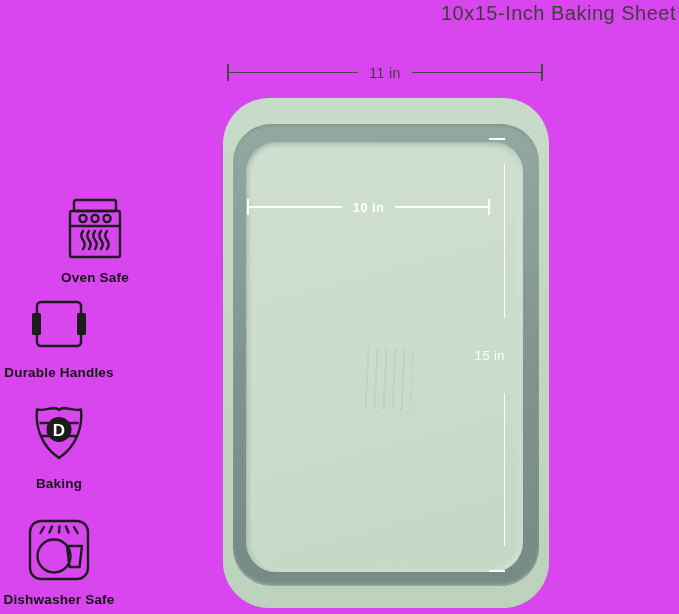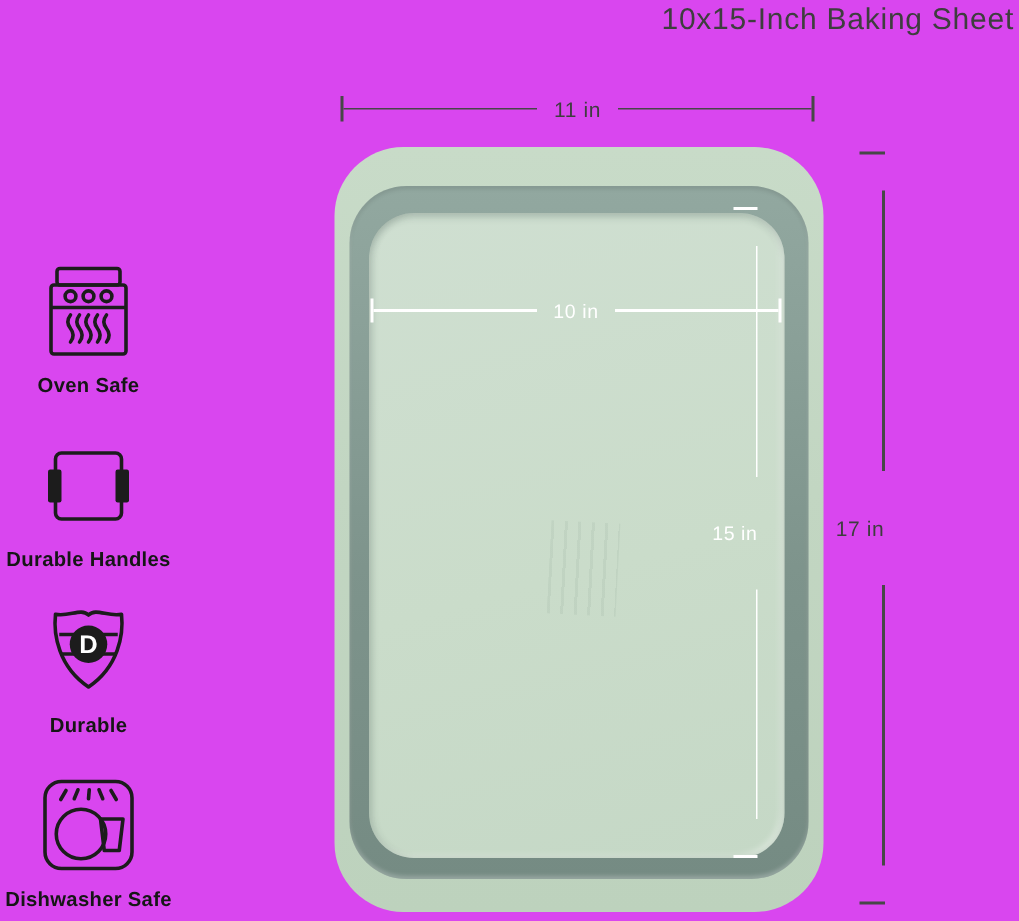--- a/index.html
+++ b/index.html
@@ -55,35 +55,35 @@
   .vdim .seg{flex:1;width:1.2px;}
   .vdim .lbl{padding:6px 0;white-space:nowrap;}
 
   .dark .tick,.dark .seg{background:#474747;}
   .dark .lbl{color:#3e3e3e;font-size:14px;letter-spacing:0.4px;}
   .light .tick,.light .seg{background:#ffffff;}
   .light .lbl{color:#ffffff;font-size:13px;letter-spacing:0.4px;}
 
   .dim-top{left:227px;top:64px;width:316px;height:17px;}
   .dim-right{left:572.5px;top:101px;width:17px;height:502px;}
-  .dim-inner-w{left:247px;top:199px;width:274px;height:16px;}
+  .dim-inner-w{left:247px;top:199px;width:243px;height:16px;font-weight:bold;}
   .dim-inner-h{left:489px;top:138px;width:16px;height:434px;}
 
   
   .feature{
     position:absolute;left:0;width:118px;
     display:flex;flex-direction:column;align-items:center;
   }
   .feature .icon{display:block;}
   .feature .flabel{
     margin-top:10px;
     font-size:13.5px;font-weight:700;color:#161616;
     letter-spacing:0.2px;white-space:nowrap;text-align:center;
   }
-  .f-oven{top:177px;}
+  .f-oven{top:198px;padding-left:36px;}
   .f-handles{top:299px;}
   .f-handles .flabel{margin-top:16px;}
   .f-durable{top:402px;}
   .f-durable .flabel{margin-top:14px;}
   .f-dishwasher{top:518px;}
 
   .icon-stroke{stroke:#1c1c1c;fill:none;stroke-width:2.4;}
 </style>
 </head>
 <body>
@@ -99,27 +99,20 @@
   </div>
 
   <div class="hdim dark dim-top">
     <div class="tick"></div>
     <div class="seg"></div>
     <div class="lbl">11 in</div>
     <div class="seg"></div>
     <div class="tick"></div>
   </div>
 
-  <div class="vdim dark dim-right">
-    <div class="tick"></div>
-    <div class="seg"></div>
-    <div class="lbl">17 in</div>
-    <div class="seg"></div>
-    <div class="tick"></div>
-  </div>
 
   <div class="hdim light dim-inner-w">
     <div class="tick"></div>
     <div class="seg"></div>
     <div class="lbl">10 in</div>
     <div class="seg"></div>
     <div class="tick"></div>
   </div>
 
   <div class="vdim light dim-inner-h">
@@ -159,21 +152,21 @@
   </div>
 
   <div class="feature f-durable">
     <svg class="icon" width="56" height="60" viewBox="0 0 56 60">
       <path class="icon-stroke" stroke-linejoin="round" d="M28 8 C23 3 15 9.5 6 7.5 C4.5 21 8 42.5 28 56 C48 42.5 51.5 21 50 7.5 C41 9.5 33 3 28 8 Z"></path>
       <line class="icon-stroke" x1="8.5" y1="21" x2="47.5" y2="21"></line>
       <line class="icon-stroke" x1="10" y1="34" x2="46" y2="34"></line>
       <circle cx="28" cy="27.5" r="12.5" fill="#1c1c1c"></circle>
       <text x="28" y="33.5" text-anchor="middle" font-size="17" font-weight="bold" font-family="Liberation Sans, sans-serif" fill="#ffffff">D</text>
     </svg>
-    <div class="flabel">Durable</div>
+    <div class="flabel">Baking</div>
   </div>
 
   <div class="feature f-dishwasher">
     <svg class="icon" width="64" height="64" viewBox="0 0 64 64">
       <rect class="icon-stroke" x="3" y="3" width="58" height="58" rx="11"></rect>
       <g class="icon-stroke" stroke-linecap="round" stroke-width="2.2">
         <line x1="13.5" y1="15" x2="17" y2="9"></line>
         <line x1="22.5" y1="14.5" x2="25" y2="8.5"></line>
         <line x1="32" y1="14.5" x2="32.5" y2="8.5"></line>
         <line x1="41.5" y1="14.5" x2="39" y2="8.5"></line>

